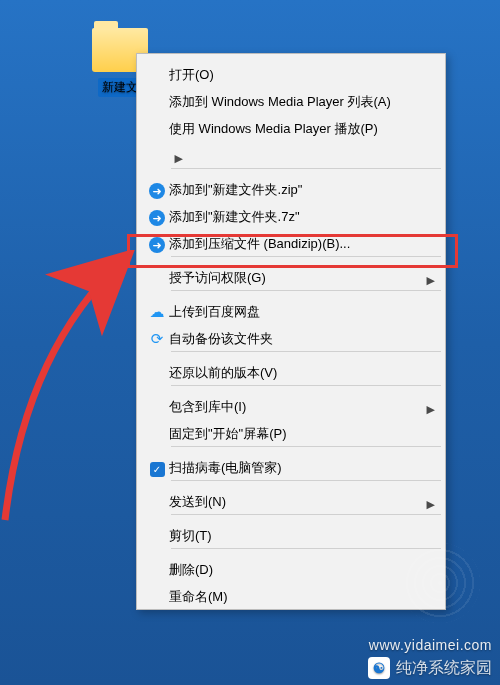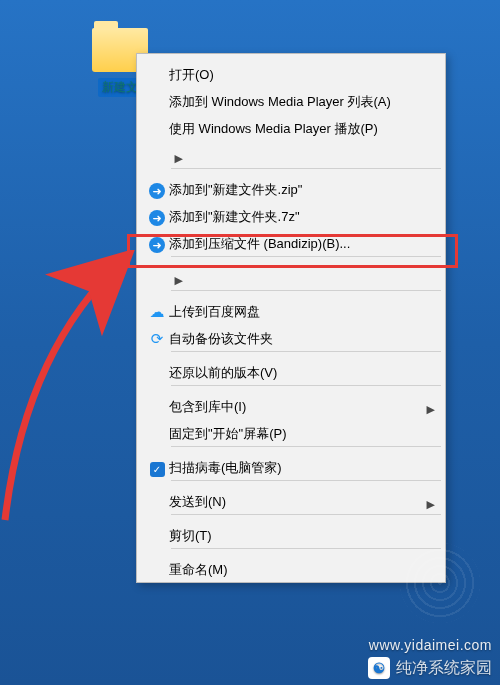--- a/index.html
+++ b/index.html
@@ -15,21 +15,21 @@
 
   
   .desktop-folder {
     position: absolute;
     top: 28px;
     left: 85px;
     width: 70px;
     display: flex;
     flex-direction: column;
     align-items: center;
-    color: #0f766e;
+    color: #000000;
   }
   .folder-icon {
     width: 56px;
     height: 44px;
     background: linear-gradient(180deg, #ffe9a3 0%, #ffcf4b 100%);
     border-radius: 2px 2px 3px 3px;
     position: relative;
     margin-bottom: 6px;
   }
   .folder-icon::before {
@@ -245,20 +245,21 @@
     <span class="icon-slot">
         <span class="bz-icon">➜</span>
       </span>
     <span class="label">添加到压缩文件 (Bandizip)(B)...</span>
   </div>
 
   <div class="divider"></div>
 
   <div class="menu-item">
     <span class="icon-slot"></span>
+    <span class="label">授予访问权限(G)</span>
     <span class="arrow">▶</span>
   </div>
 
   <div class="divider"></div>
 
   <div class="menu-item">
     <span class="icon-slot cloud-icon">☁</span>
     <span class="label">上传到百度网盘</span>
   </div>
 
@@ -308,20 +309,24 @@
 
   <div class="menu-item">
     <span class="icon-slot"></span>
     <span class="label">剪切(T)</span>
   </div>
 
 
   <div class="divider"></div>
 
 
+  <div class="menu-item">
+    <span class="icon-slot"></span>
+    <span class="label">删除(D)</span>
+  </div>
 
   <div class="menu-item">
     <span class="icon-slot"></span>
     <span class="label">重命名(M)</span>
   </div>
 
 </div>
 
 <div class="highlight-box"></div>
 

